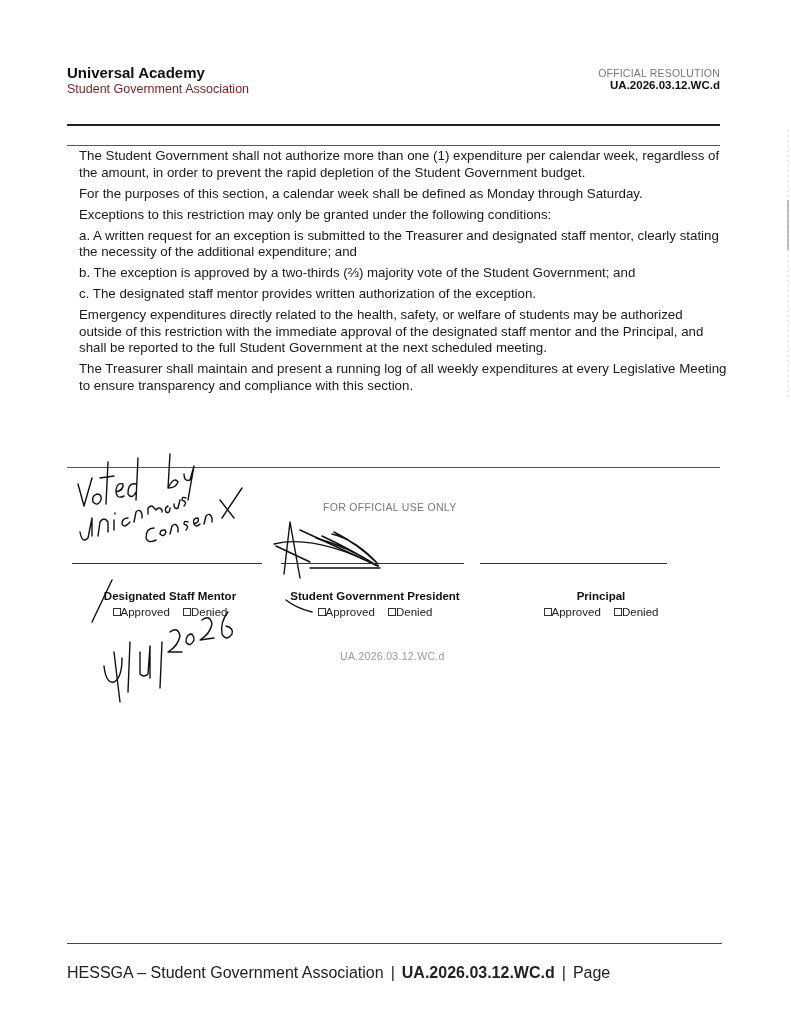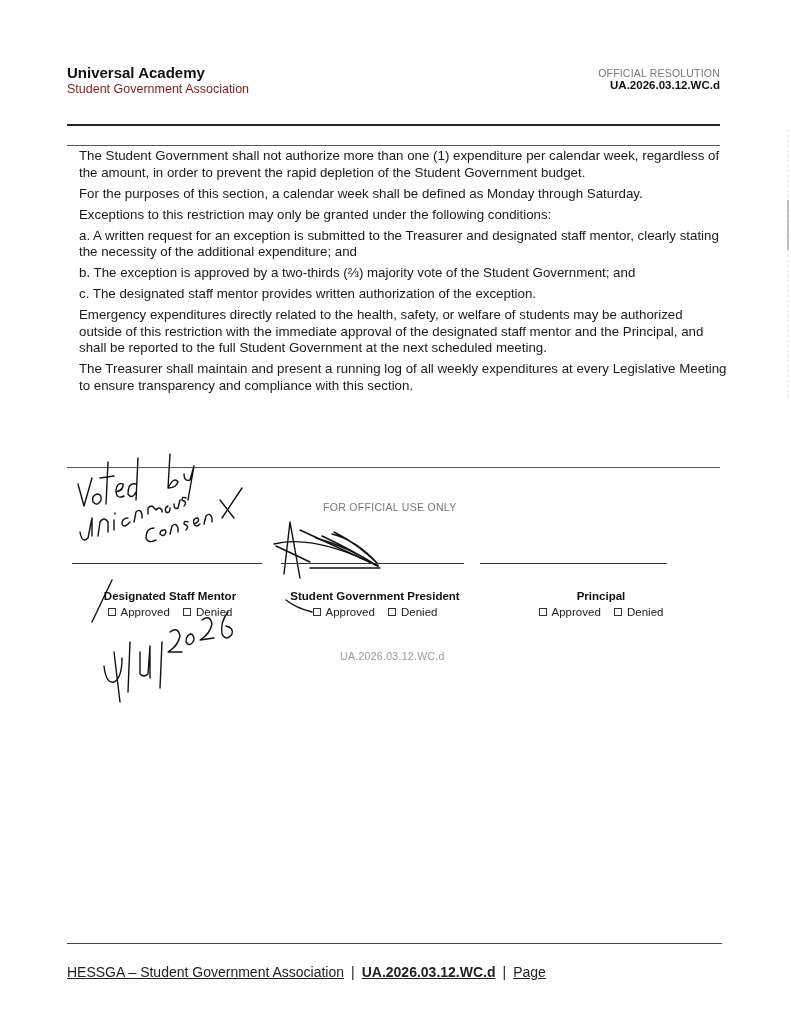--- a/index.html
+++ b/index.html
@@ -23,31 +23,31 @@
     .official { left: 323px; top: 501px; font-size: 10.5px; color: #777; letter-spacing: 0.3px; }
 
     .sig-line { top: 563px; height: 1px; background: #333; }
     .sig-line.l1 { left: 72px; width: 190px; }
     .sig-line.l2 { left: 281px; width: 183px; }
     .sig-line.l3 { left: 480px; width: 187px; }
 
     .sig-block { top: 589px; text-align: center; }
     .sig-block .role { font-size: 11.5px; font-weight: bold; color: #111; line-height: 14px; }
     .sig-block .opts { font-size: 11.5px; color: #222; line-height: 16px; margin-top: 1px; white-space: nowrap; }
-    .sig-block .opt { display: inline-flex; align-items: center; gap: 5px; margin: 0 5px; }
+    .sig-block .opt { display: inline-flex; align-items: center; margin: 0 5px; }
     .checkbox { display: inline-block; width: 8px; height: 8px; border: 1px solid #333; background: #fff; }
 
     .sb1 { left: 98px; width: 144px; }
     .sb2 { left: 282px; width: 186px; }
     .sb3 { left: 528px; width: 146px; }
 
     .watermark-id { left: 340px; top: 650px; font-size: 10.5px; color: #999; letter-spacing: 0.3px; }
 
     .footer-rule { left: 67px; width: 655px; top: 943px; height: 1px; background: #444; }
-    .footer { left: 67px; top: 964px; font-size: 14px; color: #222; white-space: nowrap; text-decoration: underline; }
+    .footer { left: 67px; top: 964px; font-size: 16px; color: #222; white-space: nowrap; }
     .footer .sep { margin: 0 7px; }
     .footer b { font-weight: bold; }
 
     .scan-edge { left: 787px; top: 130px; width: 2px; height: 270px; background: repeating-linear-gradient(to bottom, #ddd 0 2px, transparent 2px 5px); opacity: 0.6; }
     .scan-edge2 { left: 787px; top: 200px; width: 2px; height: 50px; background: #999; opacity: 0.6; }
 
     svg.hw { position: absolute; overflow: visible; }
     svg.hw path { fill: none; stroke: #111; stroke-width: 1.4; stroke-linecap: round; stroke-linejoin: round; }
   </style>
 </head>

